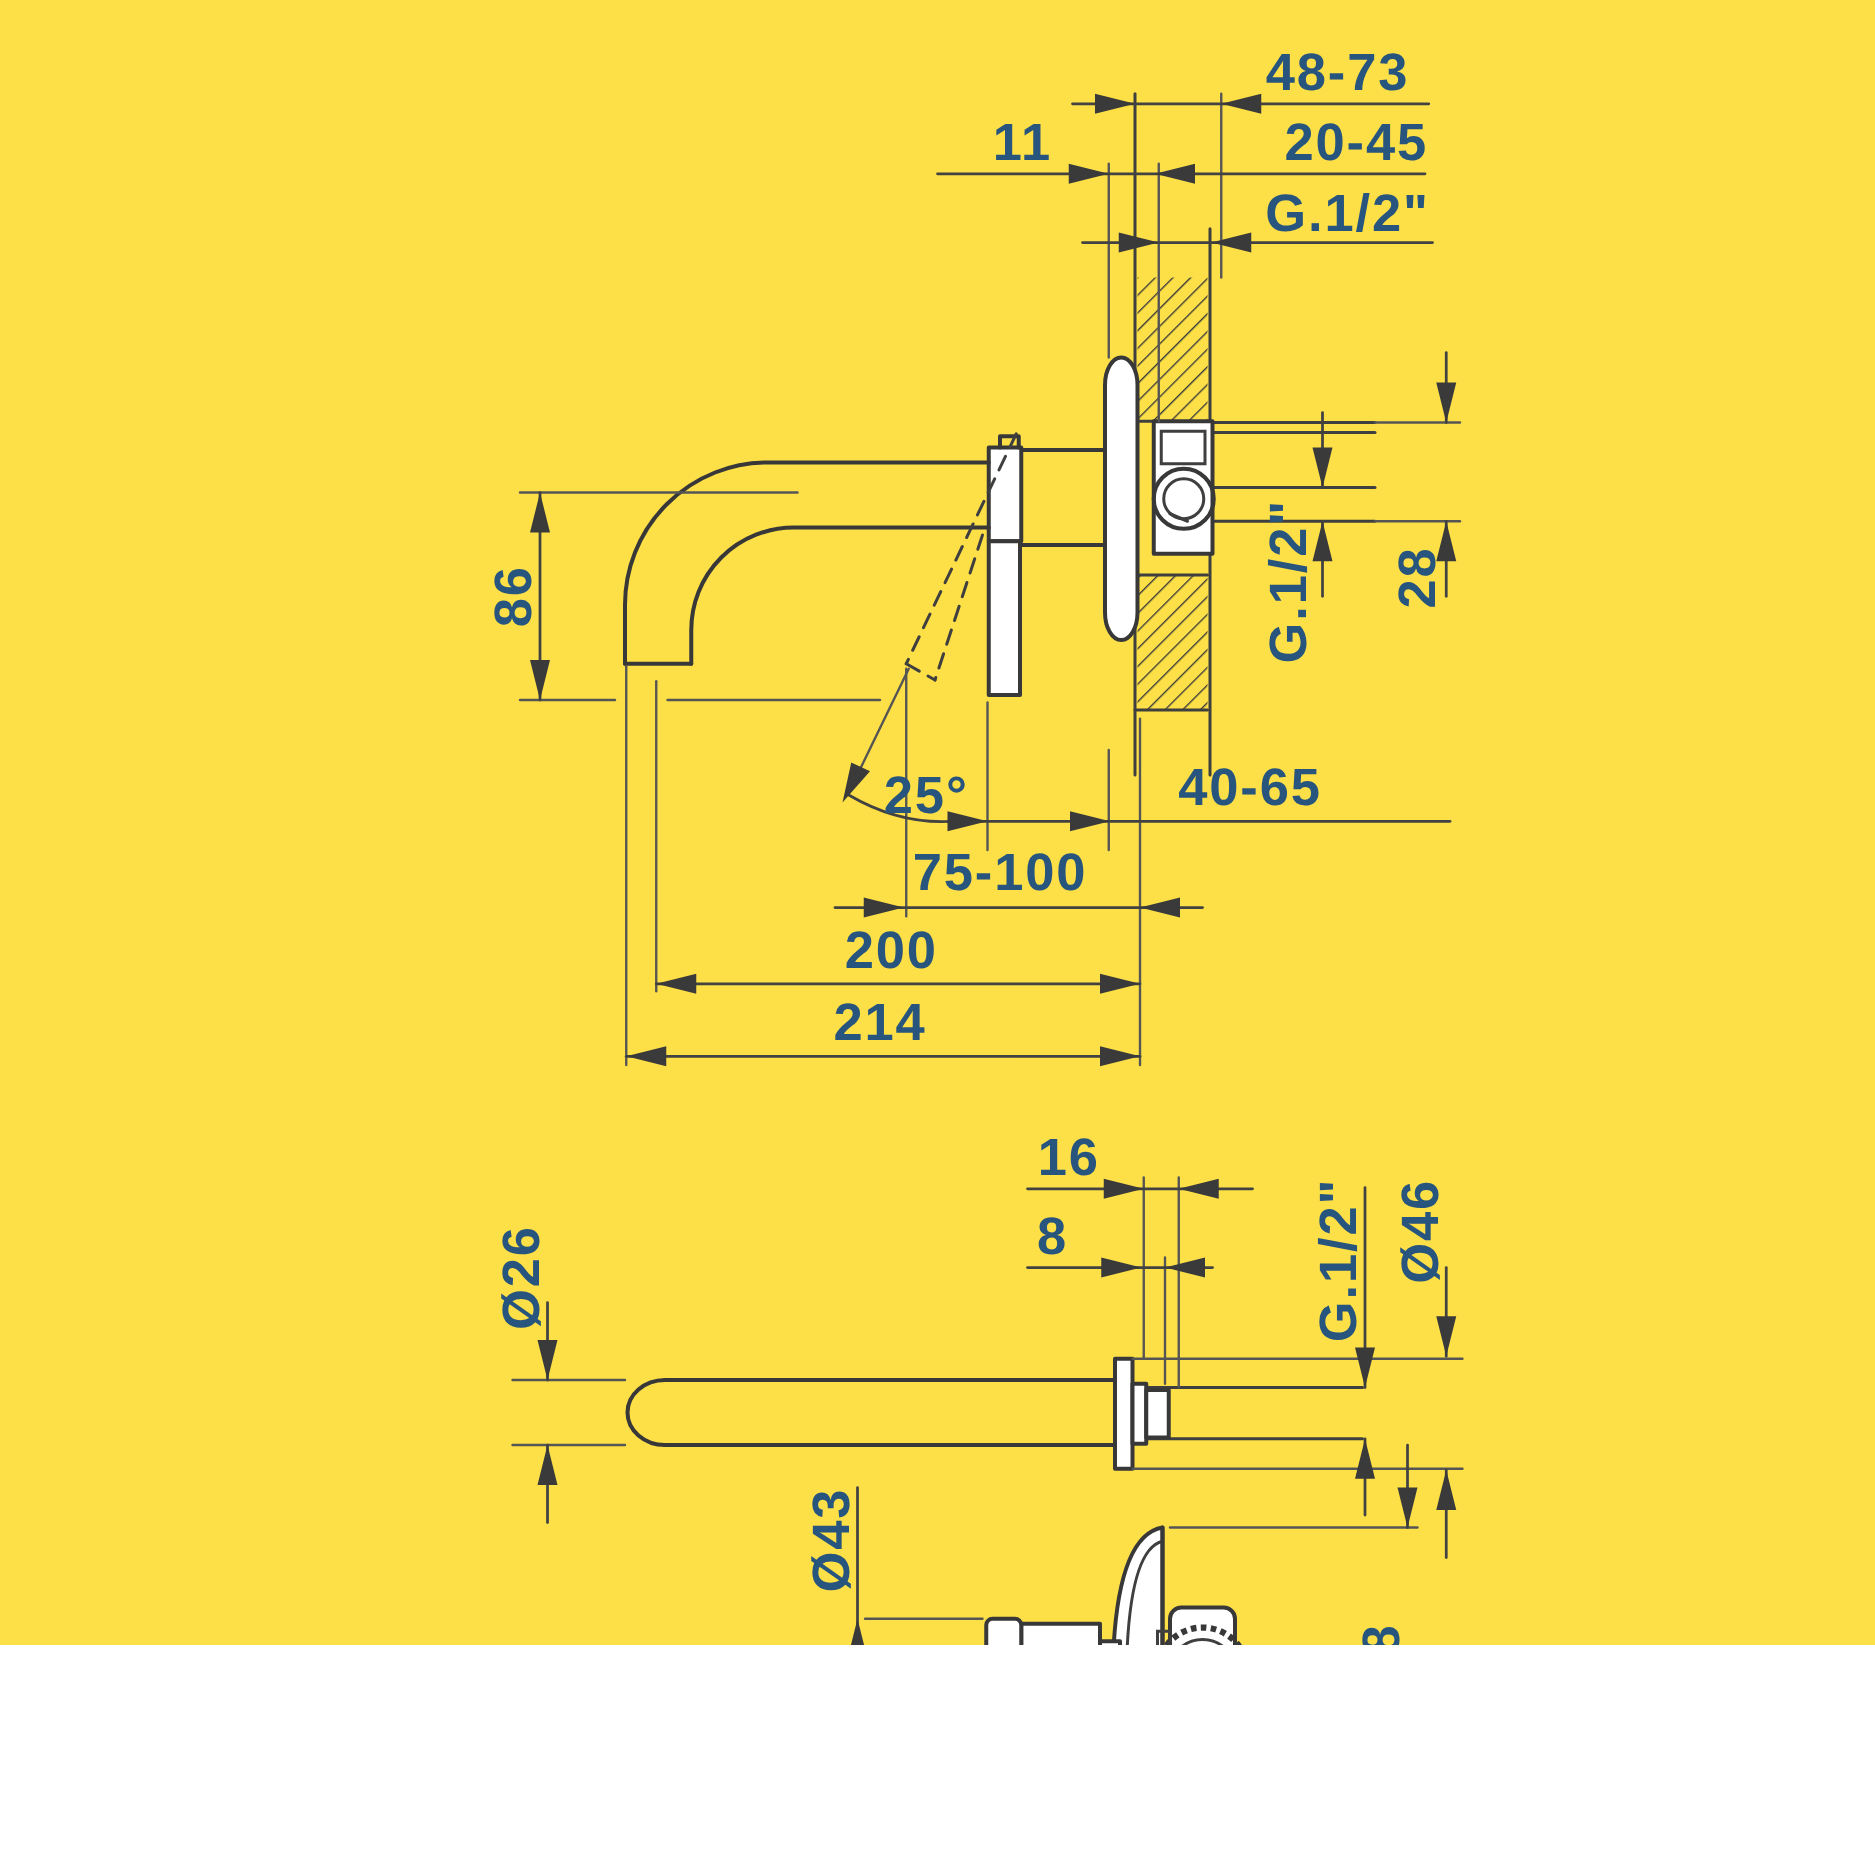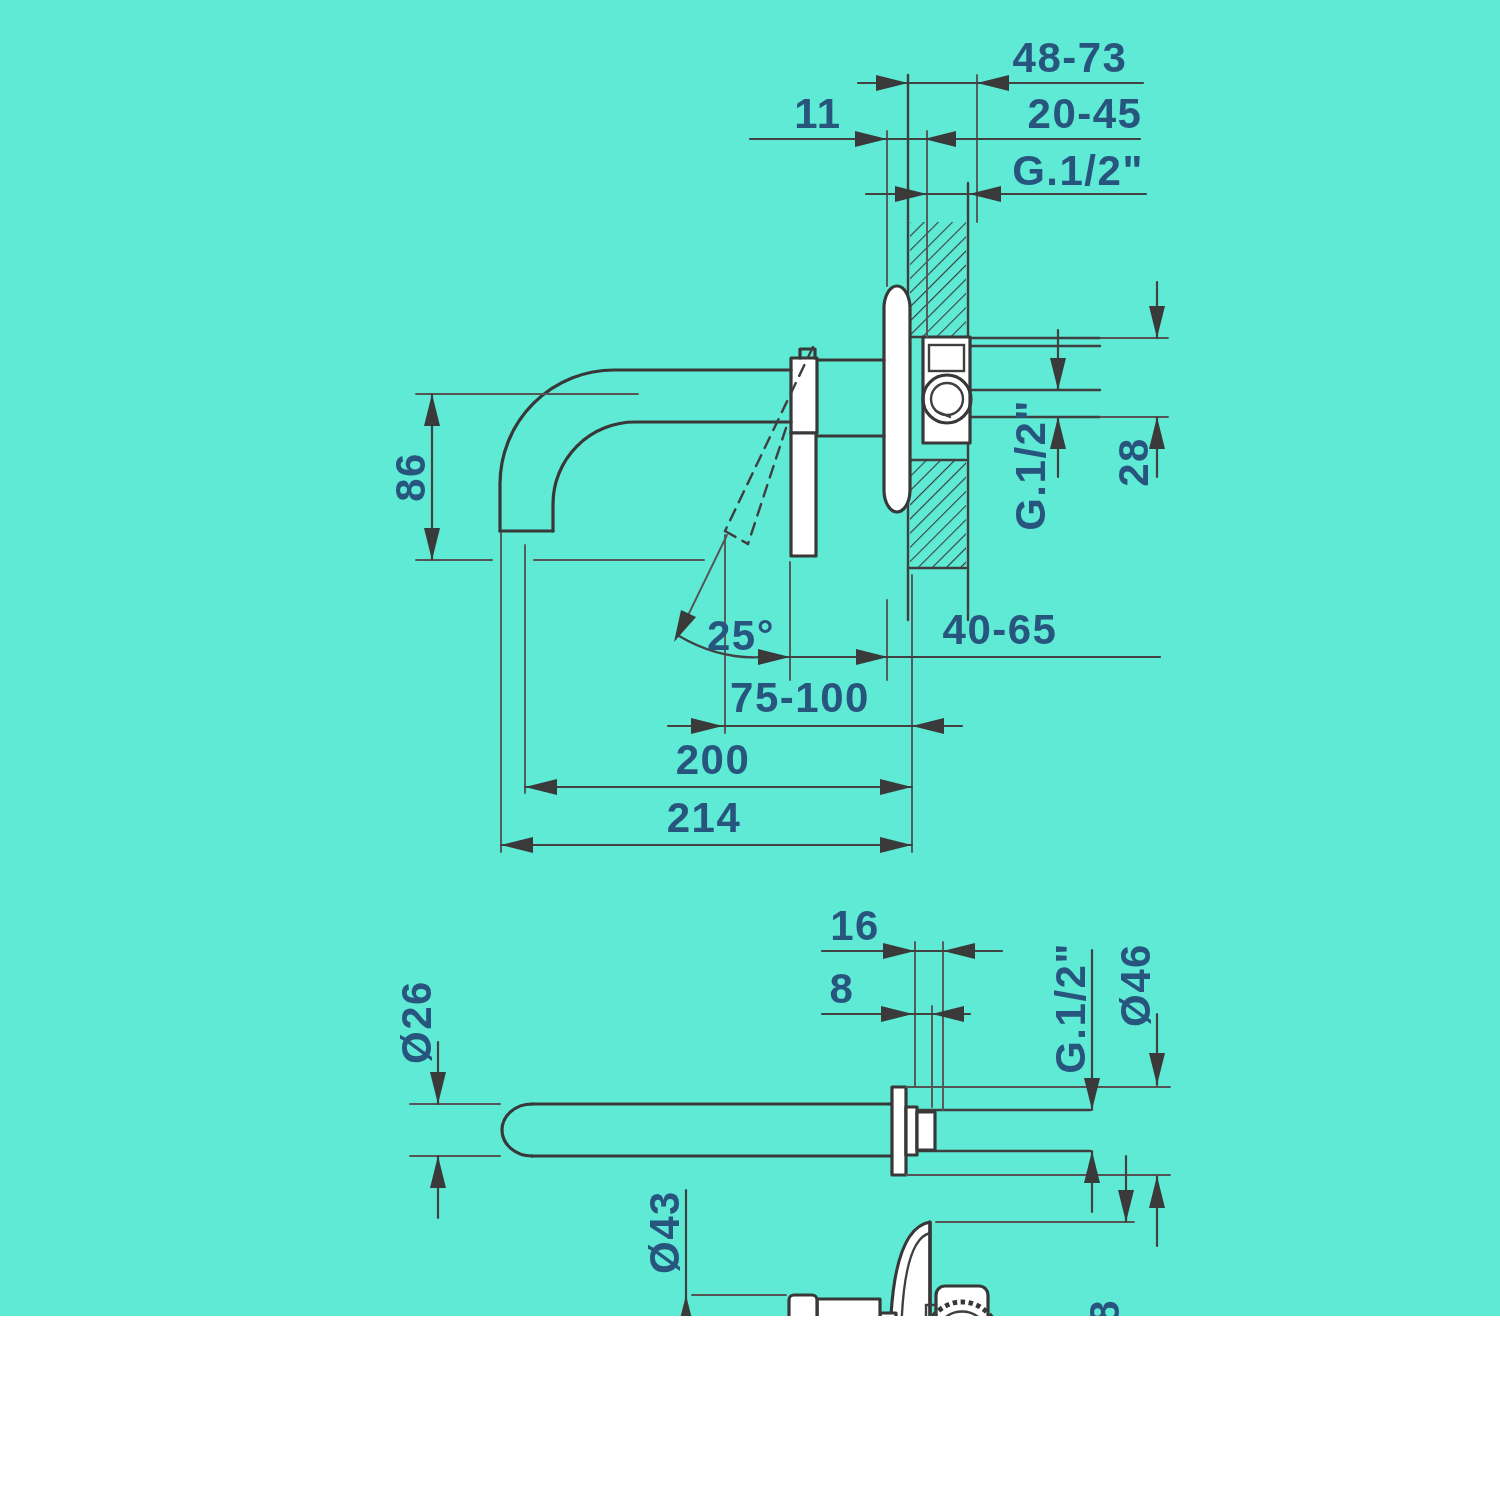--- a/index.html
+++ b/index.html
@@ -1,16 +1,16 @@
 <!DOCTYPE html>
 <html><head>
 <meta charset="utf-8">
 <style>
   html,body{margin:0;padding:0;background:#fff;}
-  #stage{width:1500px;height:1316px;background:#5eead4;position:relative;font-family:"Liberation Sans",sans-serif;}
+  #stage{width:1500px;height:1316px;background:#fde047;position:relative;font-family:"Liberation Sans",sans-serif;}
   svg{display:block;}
   .geo{stroke:#383838;stroke-width:3.2;fill:none;stroke-linecap:round;stroke-linejoin:round;}
   .geow{stroke:#383838;stroke-width:3.2;fill:#ffffff;stroke-linejoin:round;}
   .geo2{stroke:#3f3f3f;stroke-width:2.4;fill:none;stroke-linecap:round;}
   .thin{stroke:#555;stroke-width:1.9;fill:none;stroke-linecap:round;}
   .dim{stroke:#424242;stroke-width:2.2;fill:none;stroke-linecap:round;}
   .dash{stroke-dasharray:12 8;}
   .knurl{stroke:#383838;stroke-width:5;fill:none;stroke-dasharray:4.5 3.5;}
   .ah{fill:#3a3a3a;stroke:none;}
   text{font-family:"Liberation Sans",sans-serif;font-weight:700;font-size:42px;fill:#28557e;letter-spacing:1.5px;}

